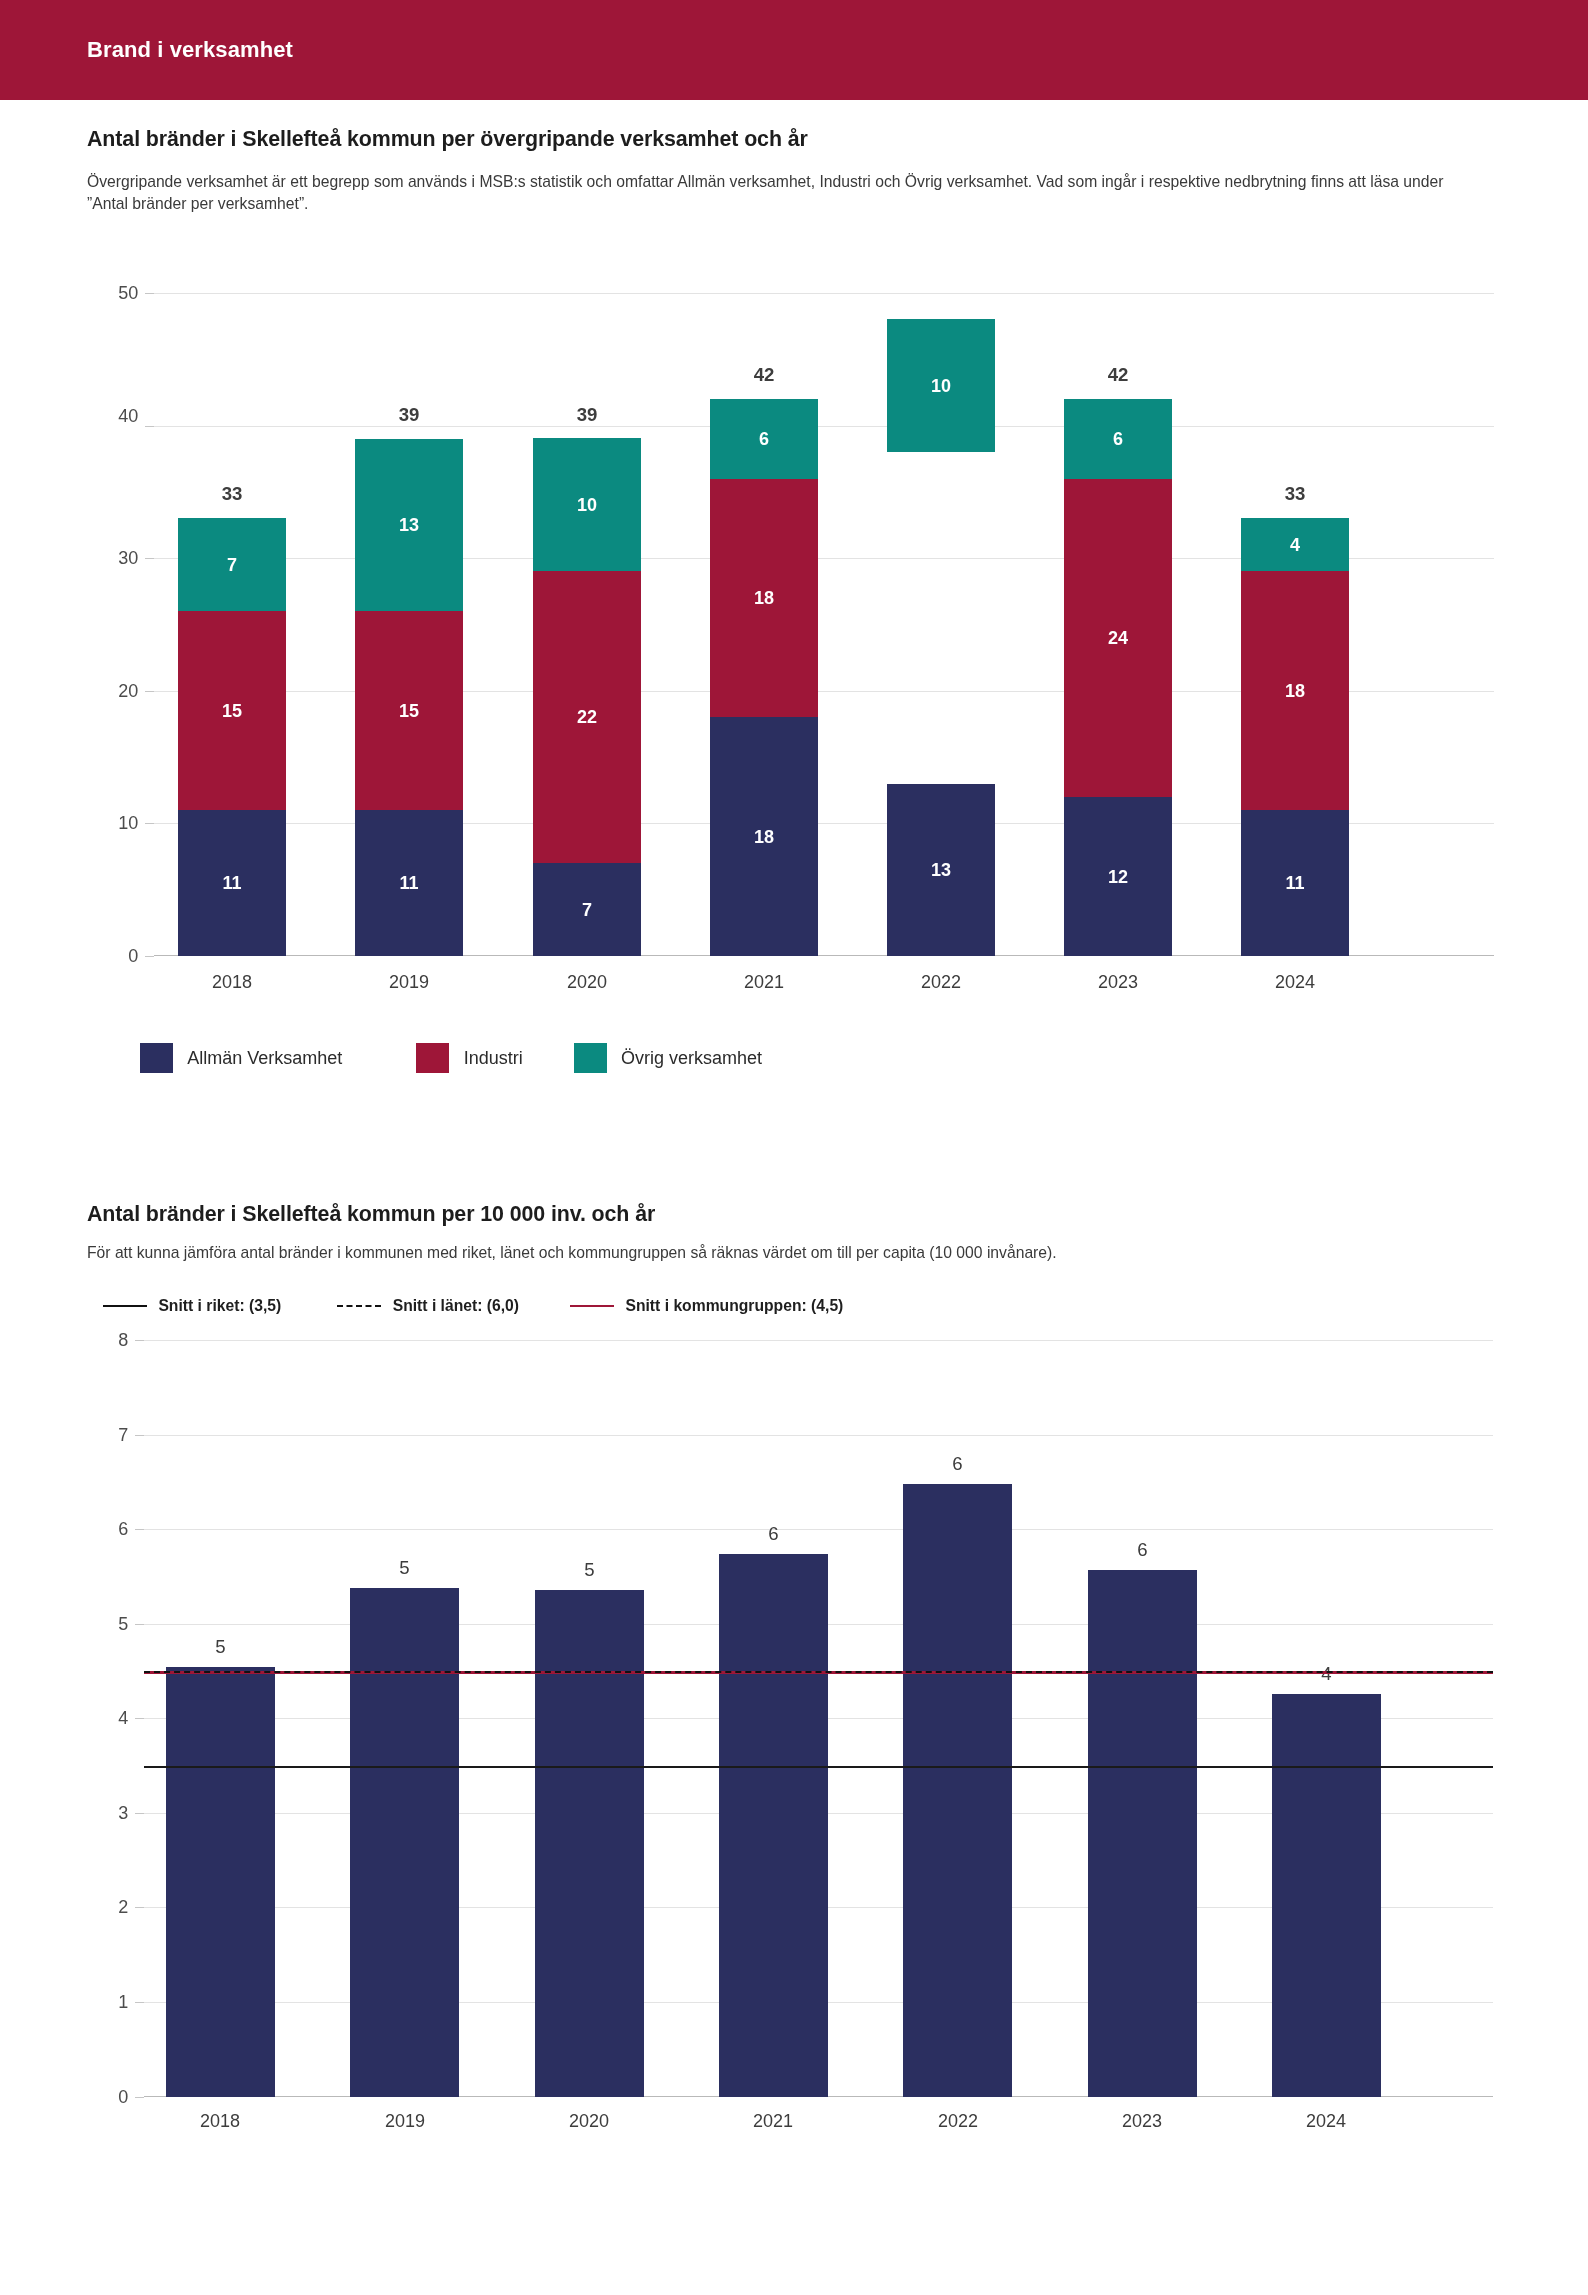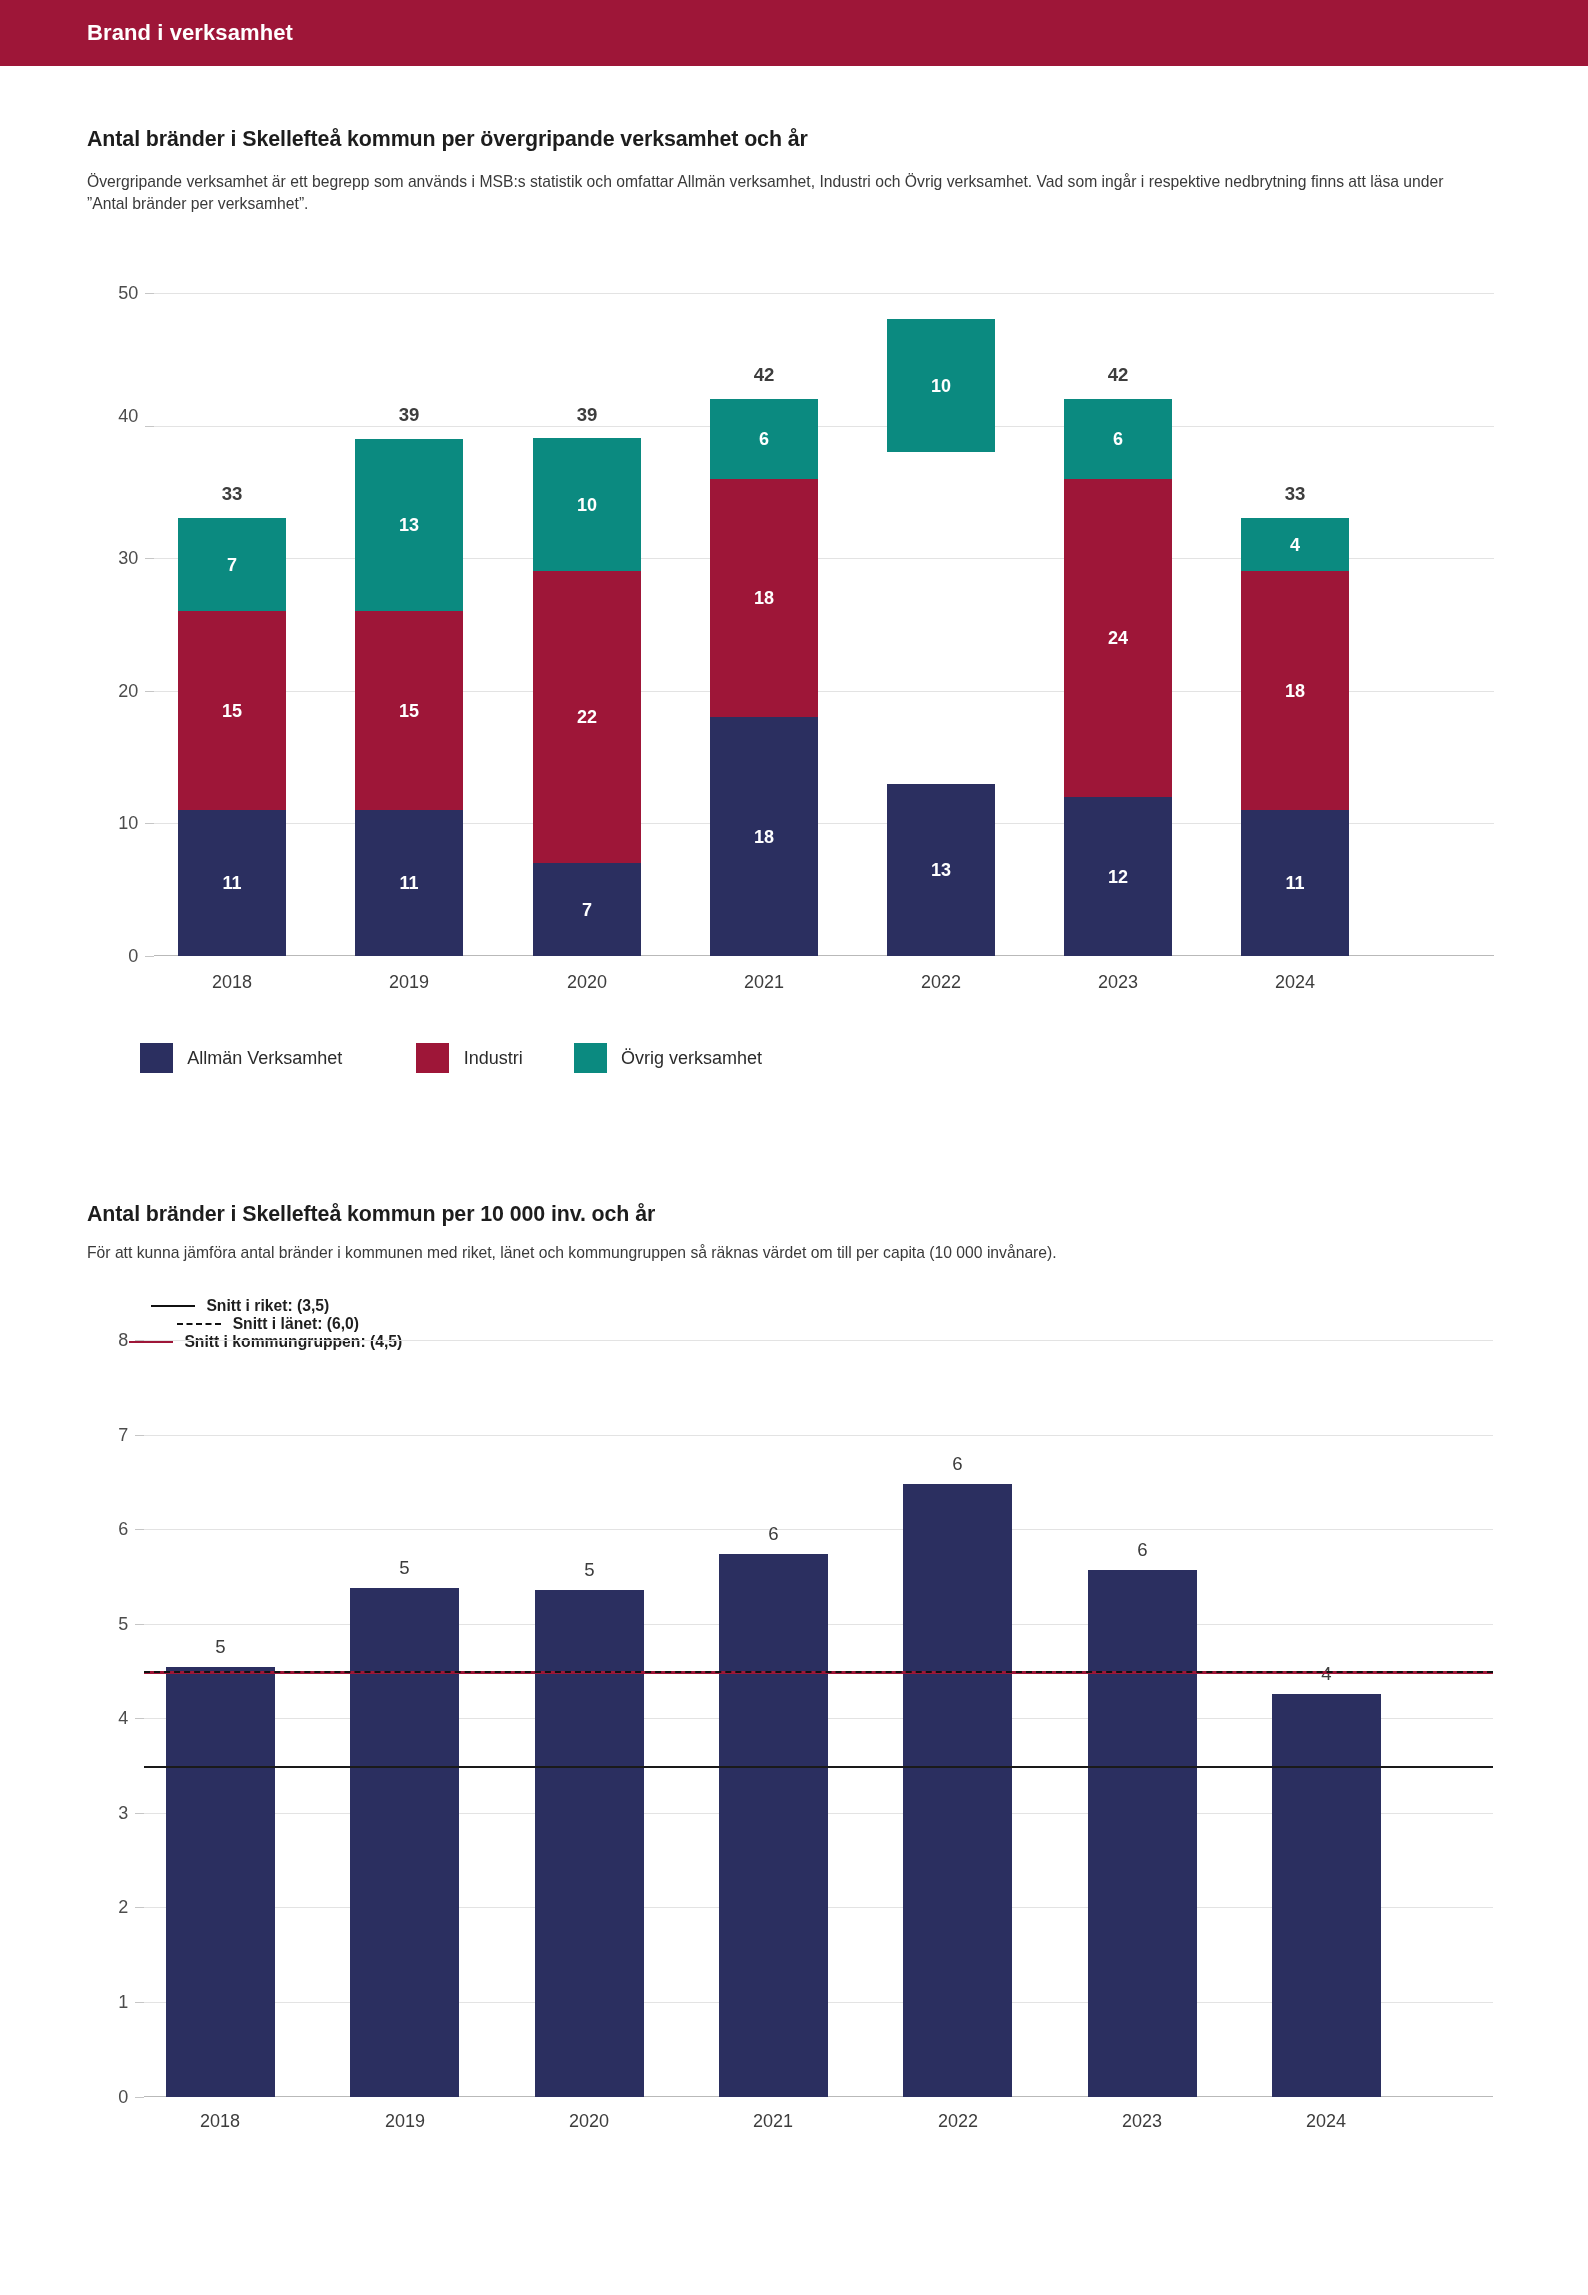--- a/index.html
+++ b/index.html
@@ -9,21 +9,21 @@
     background:#ffffff;
     font-family:"Liberation Sans", sans-serif;
     color:#222;
     position:relative;
     overflow:hidden;
   }
 
   
   .page-header{
     position:absolute; left:0; top:0;
-    width:1588px; height:66px;
+    width:1588px; height:100px;
     background:#9e1638;
     display:flex; align-items:center;
   }
   .page-header .title{
     margin-left:87px;
     color:#ffffff;
     font-size:22px;
     font-weight:bold;
     letter-spacing:0.1px;
   }
@@ -252,21 +252,21 @@
     </div>
     <div class="legend-item" style="margin-left: 51px;">
       <div class="swatch" style="background: rgb(11, 138, 128);"></div>
       <div class="legend-label">Övrig verksamhet</div>
     </div>
   </div>
 
 <div class="sec-title" style="left:87px; top:1202px;">Antal bränder i Skellefteå kommun per 10 000 inv. och år</div>
 <div class="sec-sub" style="left:87px; top:1242px; width:1400px;">För att kunna jämföra antal bränder i kommunen med riket, länet och kommungruppen så räknas värdet om till per capita (10 000 invånare).</div>
 
-<div class="legend2" id="legend2" style="left:78px; top:1297px;flex-direction:column;">
+<div class="legend2" id="legend2" style="left:103px; top:1297px;">
     <div class="legend2-item" style="margin-left: 0px;">
       <div class="lineswatch ls-solid-black"></div>
       <div class="legend2-label">Snitt i riket: (3,5)</div>
     </div>
     <div class="legend2-item" style="margin-left: 56px;">
       <div class="lineswatch ls-dashed-black"></div>
       <div class="legend2-label">Snitt i länet: (6,0)</div>
     </div>
     <div class="legend2-item" style="margin-left: 51px;">
       <div class="lineswatch ls-solid-crimson"></div>

